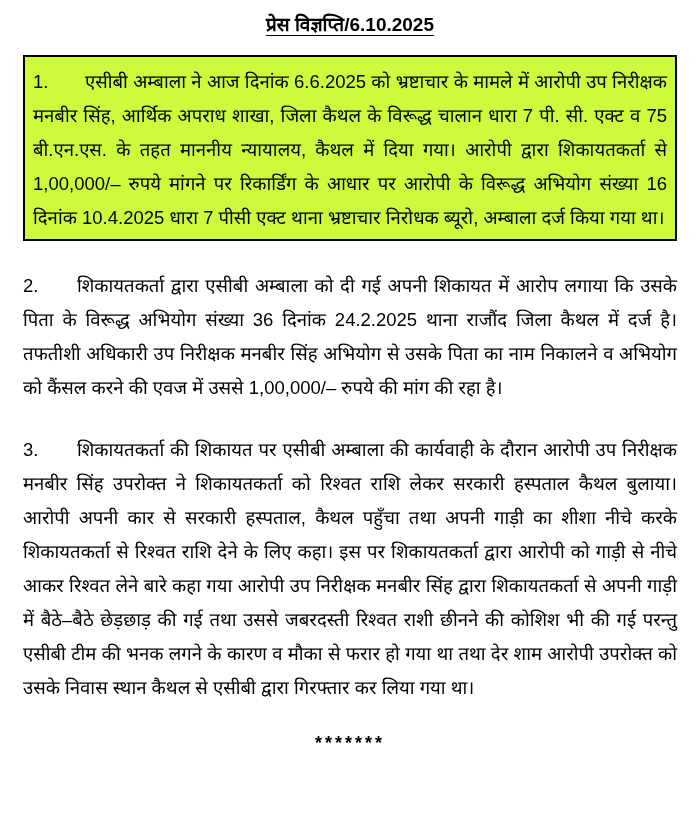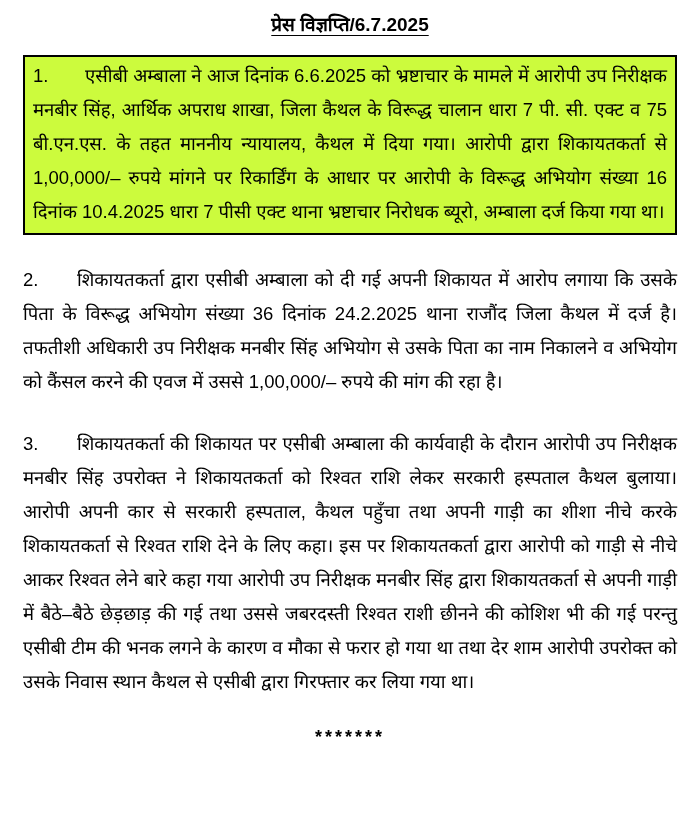--- a/index.html
+++ b/index.html
@@ -41,40 +41,40 @@
     text-align: justify;
     margin: 0 0 28px 0;
   }
   .para-num {
     display: inline-block;
     width: 54px;
   }
   .highlight-box {
     background: var(--highlight-background);
     border: 2px solid var(--highlight-border);
-    padding: 2px 8px 4px 8px;
+    padding: 8px 8px 4px 8px;
     margin-bottom: 28px;
   }
   .highlight-box .para-num {
     width: 52px;
   }
   .footer-separator {
     text-align: center;
     font-weight: bold;
     font-size: 18px;
     letter-spacing: 3px;
     margin-top: 14px;
   }
 </style>
 </head>
 <body>
 
 <div class="page">
 
-  <div class="doc-title">प्रेस विज्ञप्ति/6.7.2025</div>
+  <div class="doc-title">प्रेस विज्ञप्ति/6.10.2025</div>
 
   <div class="para highlight-box">
     <span class="para-num">1.</span><span class="para-text">एसीबी अम्बाला ने आज दिनांक 6.6.2025 को भ्रष्टाचार के मामले में आरोपी उप निरीक्षक मनबीर सिंह, आर्थिक अपराध शाखा, जिला कैथल के विरूद्ध चालान धारा 7 पी. सी. एक्ट व 75 बी.एन.एस. के तहत माननीय न्यायालय, कैथल में दिया गया। आरोपी द्वारा शिकायतकर्ता से 1,00,000/– रुपये मांगने पर रिकार्डिंग के आधार पर आरोपी के विरूद्ध अभियोग संख्या 16 दिनांक 10.4.2025 धारा 7 पीसी एक्ट थाना भ्रष्टाचार निरोधक ब्यूरो, अम्बाला दर्ज किया गया था।</span>
   </div>
 
   <div class="para">
     <span class="para-num">2.</span><span class="para-text">शिकायतकर्ता द्वारा एसीबी अम्बाला को दी गई अपनी शिकायत में आरोप लगाया कि उसके पिता के विरूद्ध अभियोग संख्या 36 दिनांक 24.2.2025 थाना राजौंद जिला कैथल में दर्ज है। तफतीशी अधिकारी उप निरीक्षक मनबीर सिंह अभियोग से उसके पिता का नाम निकालने व अभियोग को कैंसल करने की एवज में उससे 1,00,000/– रुपये की मांग की रहा है।</span>
   </div>
 
   <div class="para">

